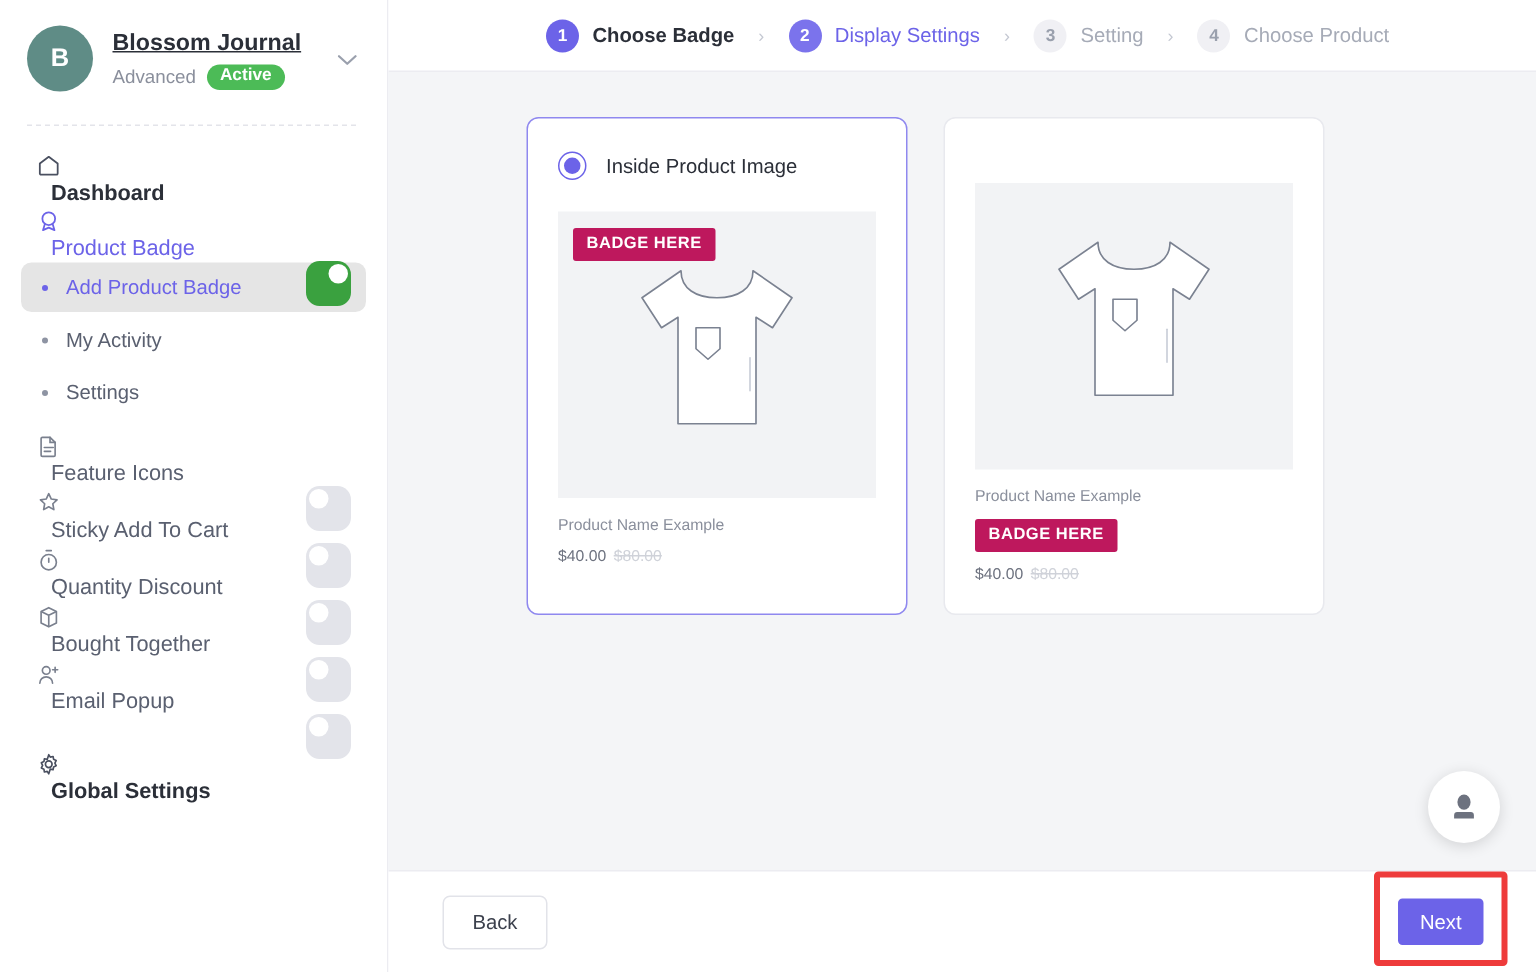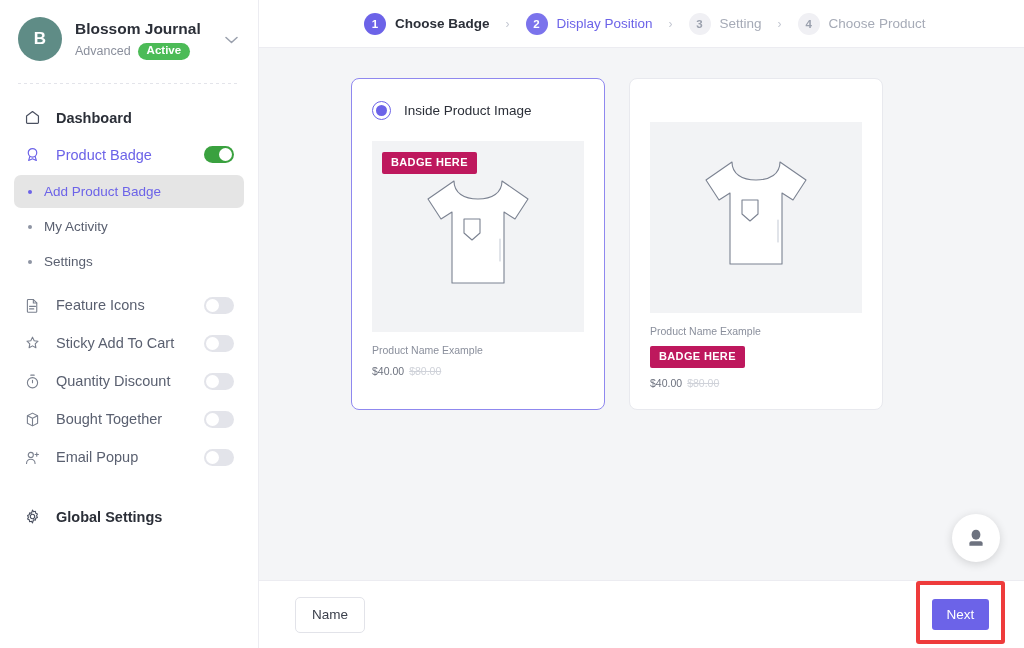--- a/index.html
+++ b/index.html
@@ -17,38 +17,38 @@
     position: relative; overflow: hidden;
   }
   .store-head { display: flex; align-items: center; padding: 17px 16px 0 18px; }
   .avatar {
     width: 44px; height: 44px; border-radius: 50%;
     background: #5f8c86; color: #fff; flex: 0 0 44px;
     display: flex; align-items: center; justify-content: center;
     font-size: 17px; font-weight: 600;
   }
   .store-meta { margin-left: 13px; flex: 1 1 auto; min-width: 0; }
-  .store-name { font-size: 15.5px; color: #2b2f38; font-weight: 700; line-height: 20px; white-space: nowrap; }
+  .store-name { font-size: 15.5px; color: #2b2f38; font-weight: 700; line-height: 20px; white-space: nowrap; text-decoration: underline; }
   .store-sub { display: flex; align-items: center; gap: 7px; margin-top: 4px; }
   .plan { font-size: 12.5px; color: #8a8f9c; }
   .badge-active {
     background: #4cbb57; color: #fff; font-size: 11.5px; font-weight: 700;
     border-radius: 11px; padding: 2.5px 9px 3px; line-height: 1;
   }
   .chev { color: #9aa0ad; font-size: 13px; padding: 0 4px 0 2px; }
   .dotted {
     margin: 22px 18px 0 18px; height: 1px;
     background-image: linear-gradient(to right, #e3e4ea 55%, rgba(255,255,255,0) 0%);
     background-size: 6px 1px; background-repeat: repeat-x;
   }
 
   .nav { padding: 0 14px; }
   .nav-row {
-    display: flex; align-items: center; height: 37px;
-    border-radius: 7px; padding: 0 10px; cursor: pointer;
+    display: flex; height: 37px;
+    border-radius: 7px; padding: 0 10px; cursor: pointer; flex-direction: column;
   }
   .nav-icon { width: 22px; flex: 0 0 22px; display: flex; align-items: center; color: #6a7080; }
   .nav-label { font-size: 14.5px; color: #3c414d; margin-left: 10px; white-space: nowrap; }
   .row-dash { margin-top: 15px; }
   .row-dash .nav-label { font-weight: 700; color: #2b2f38; }
   .apps-label {
     font-size: 11.5px; color: #9aa0ad; letter-spacing: .9px;
     padding: 0 24px; margin-top: 28px; margin-bottom: 7px;
   }
   .row-pb .nav-label { color: #6c63e8; font-size: 14.5px; }
@@ -309,21 +309,21 @@
   <section class="main">
 
     <div class="topbar">
       <div class="step">
         <span class="step-num">1</span>
         <span class="step-label">Choose Badge</span>
       </div>
       <span class="step-sep">›</span>
       <div class="step cur">
         <span class="step-num">2</span>
-        <span class="step-label">Display Position</span>
+        <span class="step-label">Display Settings</span>
       </div>
       <span class="step-sep">›</span>
       <div class="step todo">
         <span class="step-num">3</span>
         <span class="step-label">Setting</span>
       </div>
       <span class="step-sep">›</span>
       <div class="step todo">
         <span class="step-num">4</span>
         <span class="step-label">Choose Product</span>
@@ -380,21 +380,21 @@
 
     <div class="fab">
       <svg width="22" height="22" viewBox="0 0 20 20">
           <ellipse cx="10" cy="7" rx="4" ry="4.6" fill="#6d727f"></ellipse>
           <path d="M4 17v-2.2c0-1 .8-1.8 1.8-1.8h8.4c1 0 1.8.8 1.8 1.8V17H4z" fill="#6d727f"></path>
         </svg>
     </div>
     <div class="fab-dot"></div>
 
     <div class="footer">
-      <button class="btn-back">Name</button>
+      <button class="btn-back">Back</button>
 
       <div class="next-wrap">
         <div class="hl"></div>
         <button class="btn-next">Next</button>
       </div>
     </div>
 
   </section>
 </div>
 

